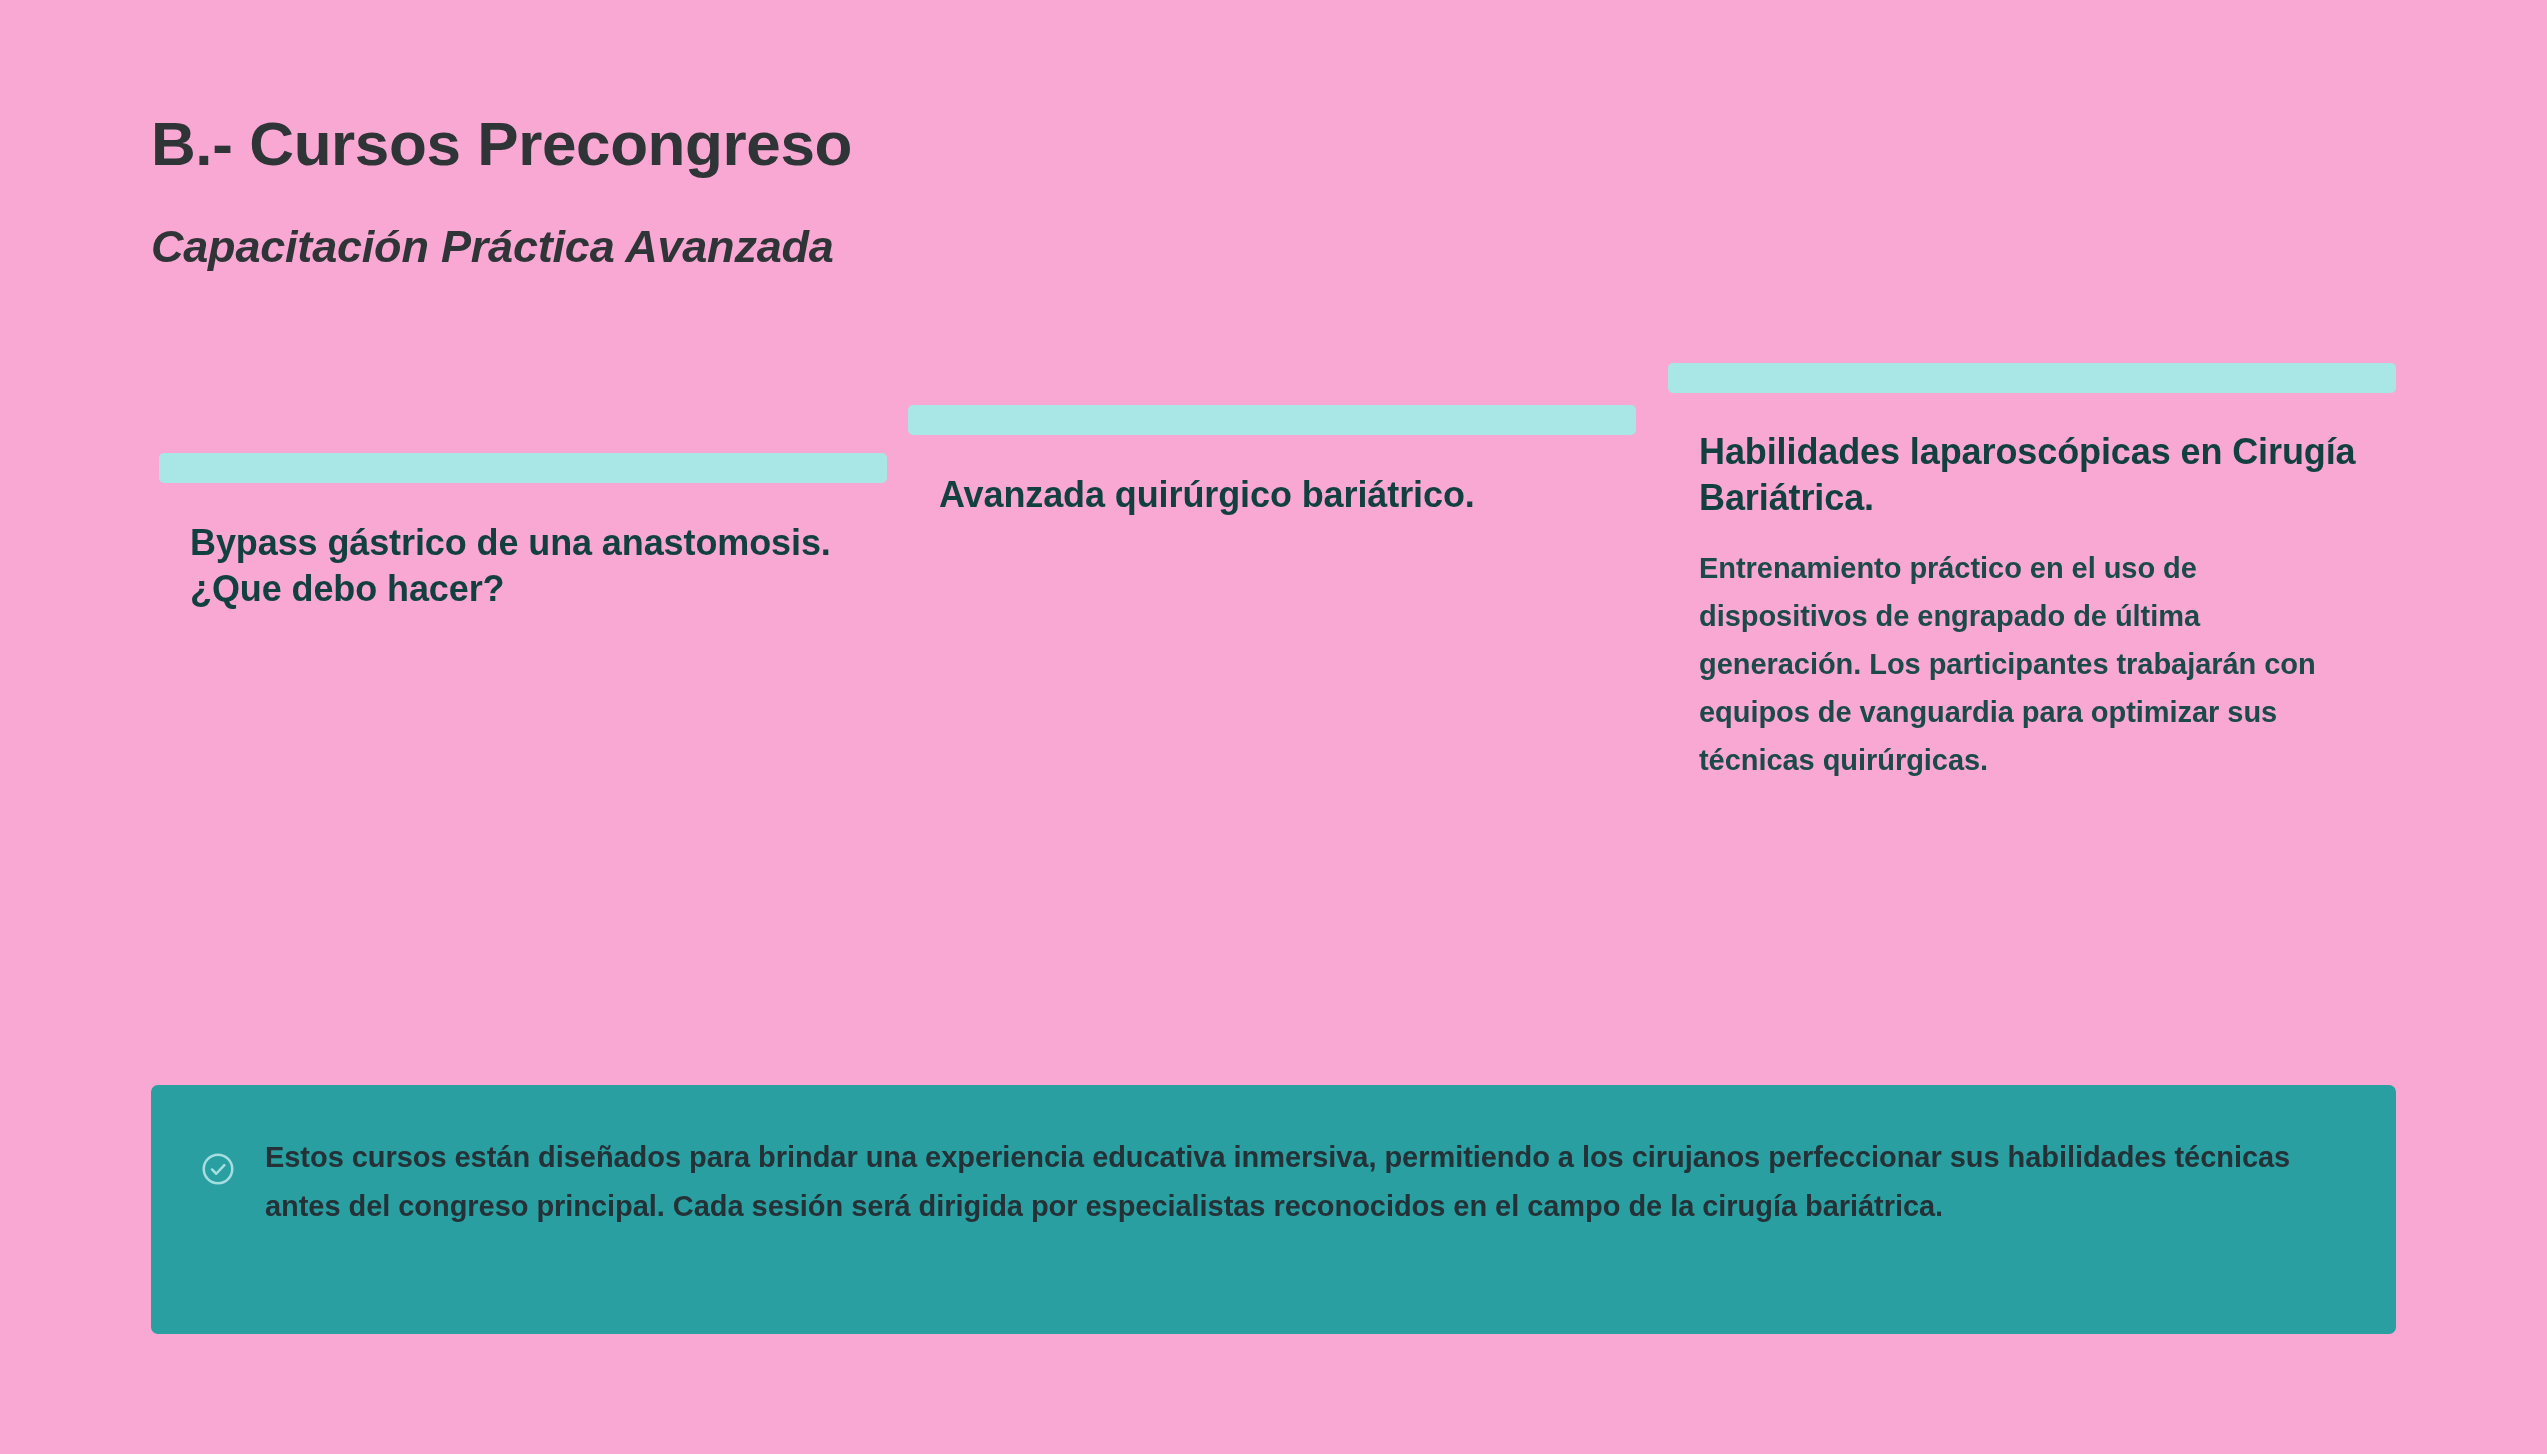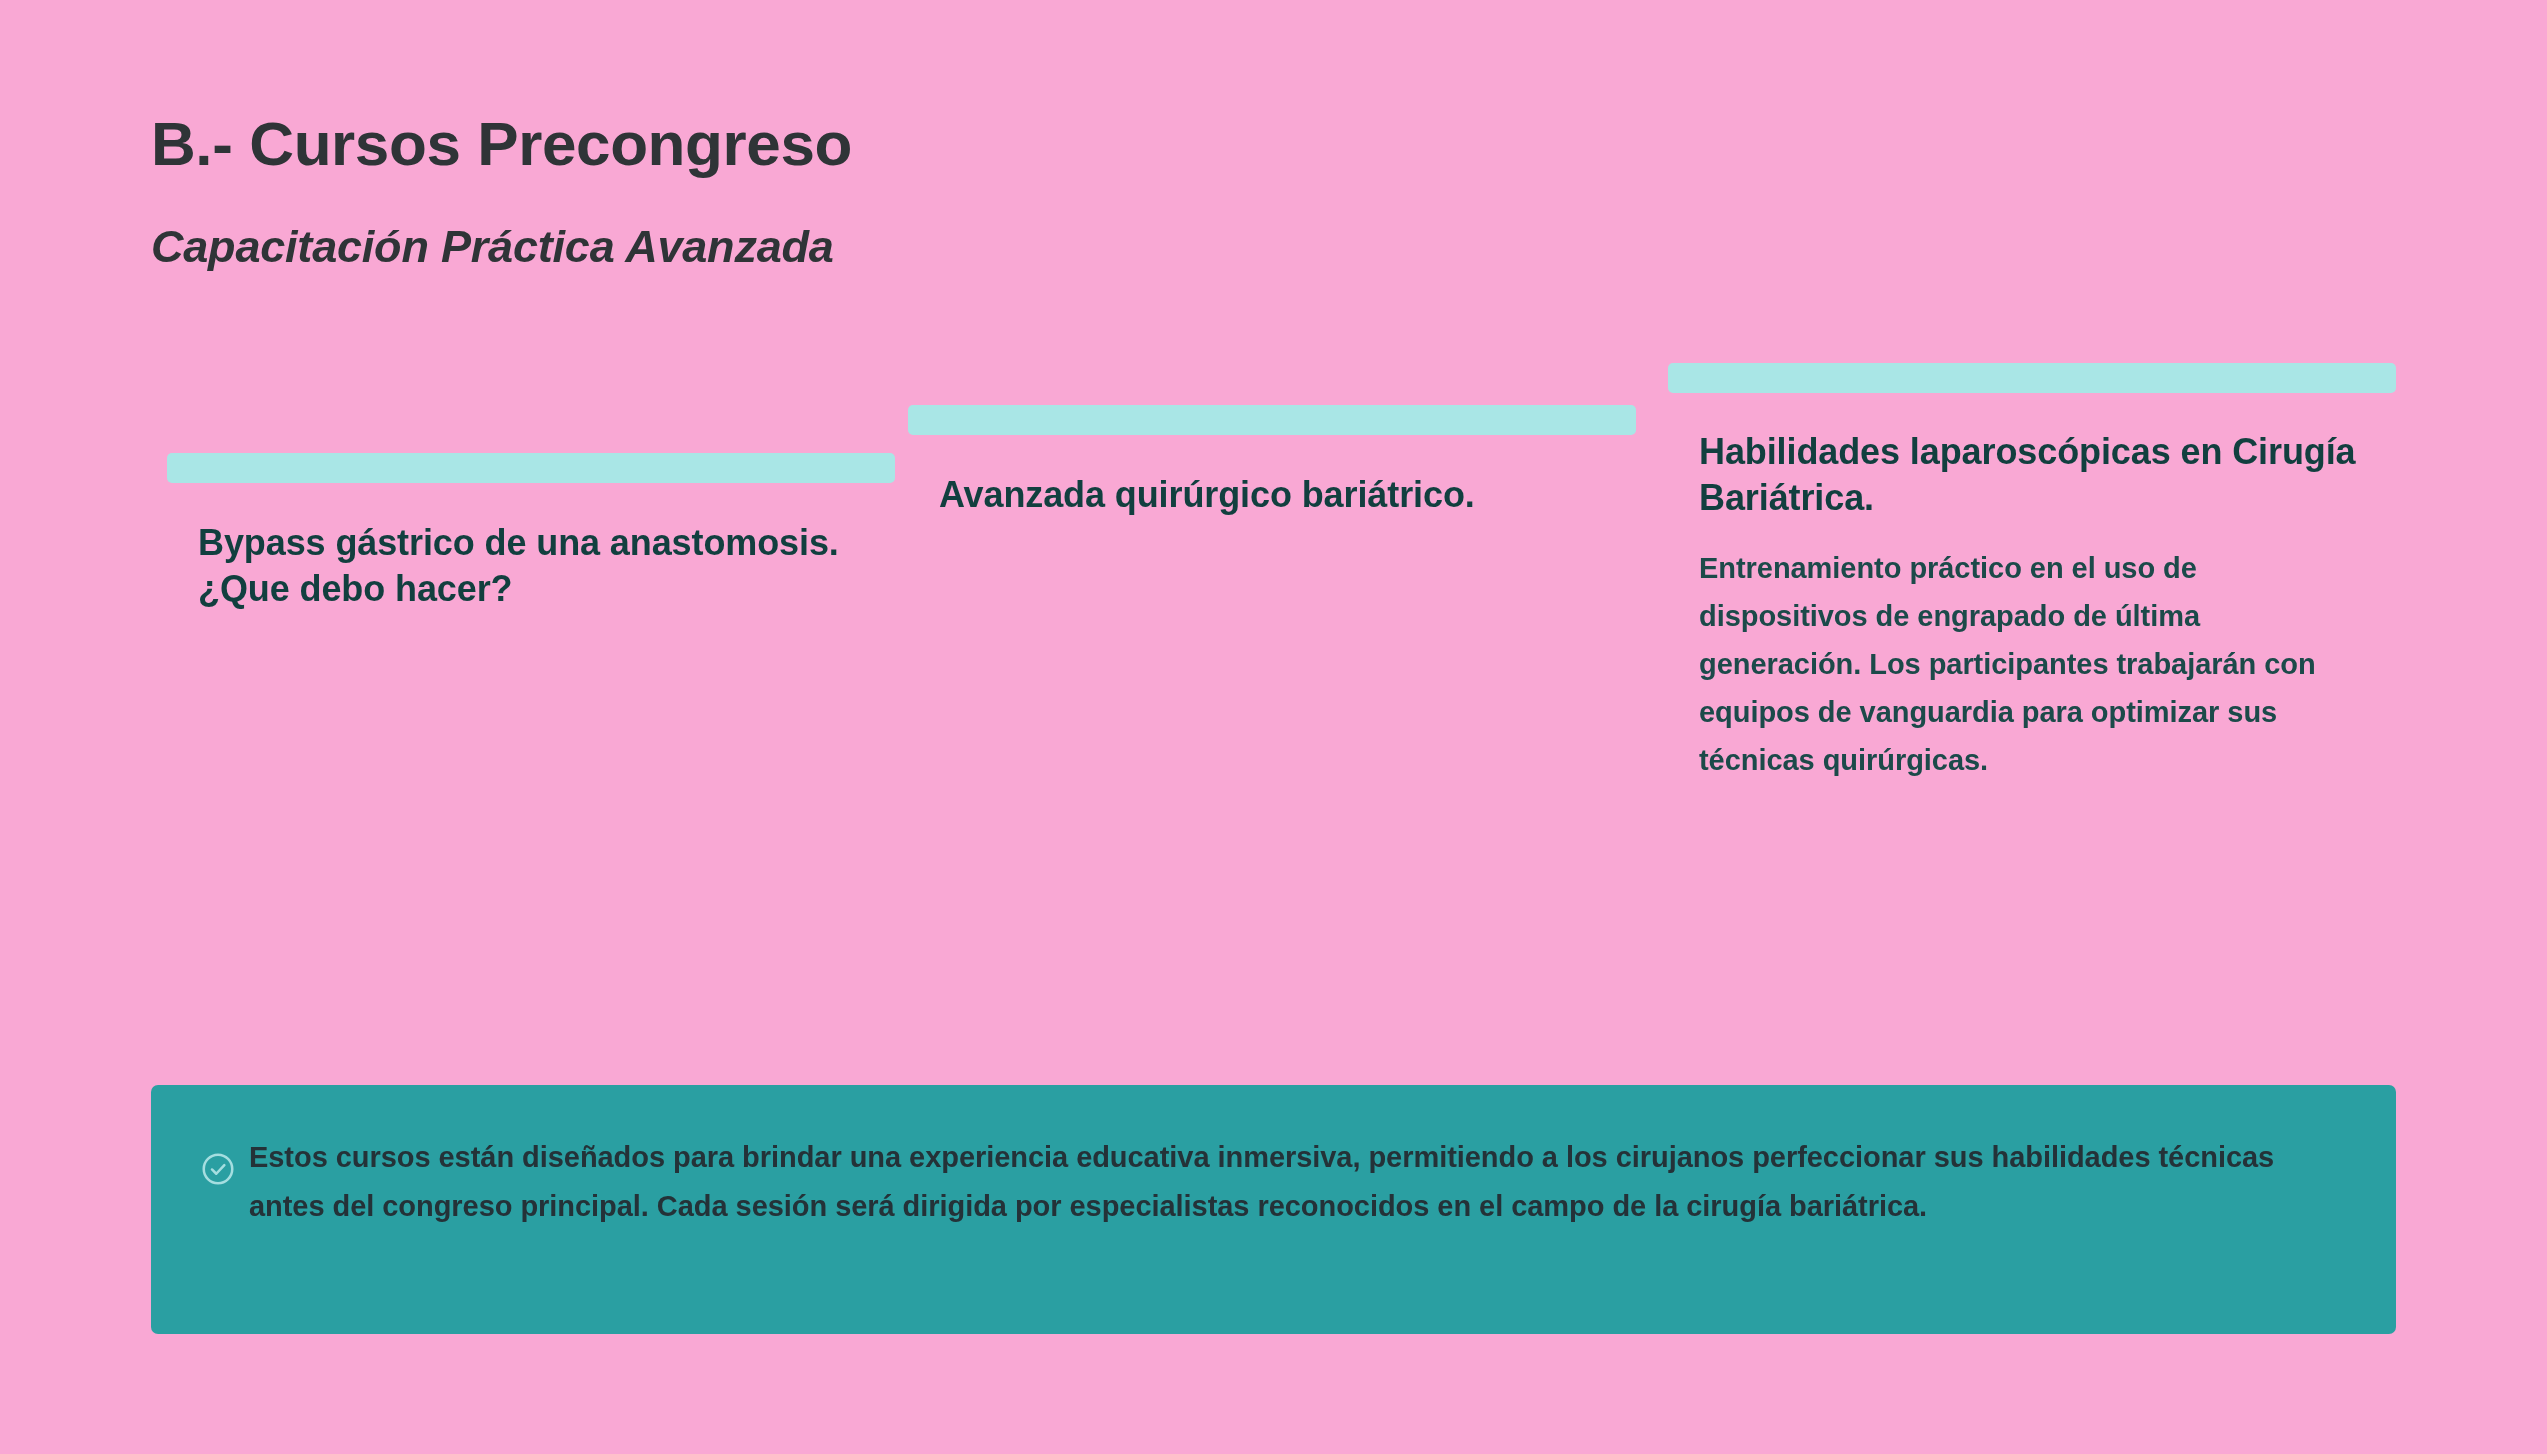--- a/index.html
+++ b/index.html
@@ -57,21 +57,21 @@
     top: 353px;
     width: 2245px;
     height: 687px;
   }
   .card {
     position: absolute;
     top: 0;
     width: 728px;
     height: 687px;
   }
-  .card-1 { left: 16px; }
+  .card-1 { left: 8px; }
   .card-2 { left: 757px; }
   .card-3 { left: 1517px; text-decoration: underline; }
 
   .accent-bar {
     position: absolute;
     left: 0;
     width: 728px;
     height: 30px;
     background: #a9e6e6;
     border-radius: 5px;
@@ -121,21 +121,21 @@
     left: 151px;
     top: 1085px;
     width: 2245px;
     height: 249px;
     background: #2a9fa2;
     border-radius: 7px;
     box-sizing: border-box;
     padding: 48px 56px 48px 48px;
     display: flex;
     align-items: flex-start;
-    gap: 12px;
+    gap: 28px;
   }
   .callout-icon {
     flex: 0 0 auto;
     width: 38px;
     height: 38px;
     margin-top: 17px;
     display: block;
   }
   .callout-text {
     margin: 0;

